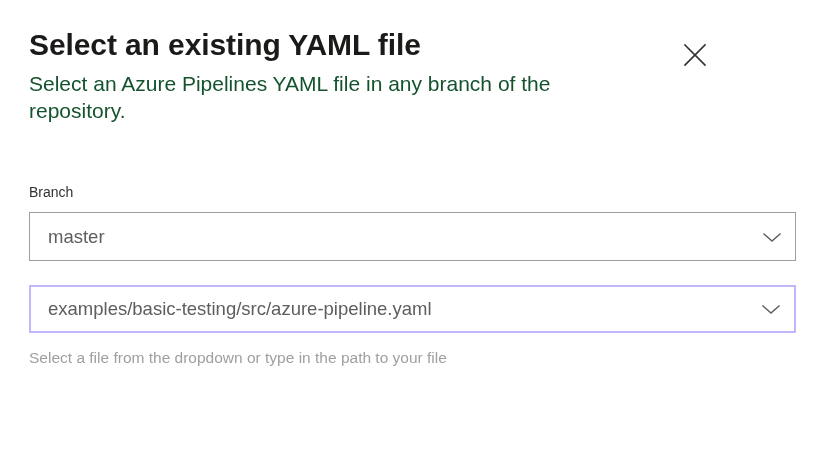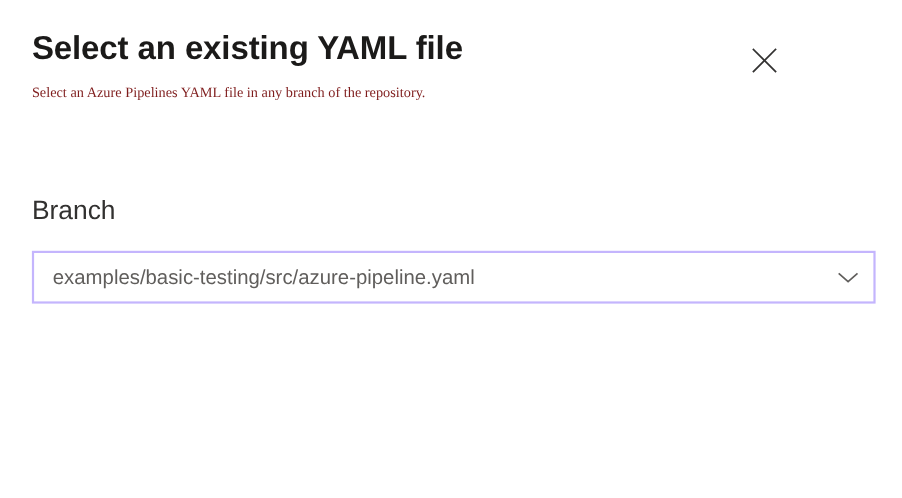--- a/index.html
+++ b/index.html
@@ -37,26 +37,25 @@
     line-height: 38px;
     font-weight: 600;
     color: #1b1a19;
     letter-spacing: -0.1px;
     margin: 0;
     white-space: nowrap;
   }
 
   .panel-subtitle {
     margin: 6px 0 0 0;
-    font-size: 13px;
+    font-size: 21px;
     line-height: 27px;
-    color: #7f1d1d;
+    color: #14532d;
     font-weight: 400;
     width: 612px;
-    font-family: Liberation Serif, serif;
   }
 
   
   .close-button {
     position: absolute;
     right: 21px;
     top: 31px;
     width: 48px;
     height: 48px;
     display: flex;
@@ -73,21 +72,21 @@
 
   
   .form-area {
     position: absolute;
     left: 29px;
     top: 180px;
     width: 767px;
   }
 
   .field-label {
-    font-size: 24px;
+    font-size: 14px;
     line-height: 24px;
     color: #323130;
     font-weight: 400;
     margin: 0 0 8px 0;
   }
 
   .combo {
     position: relative;
     box-sizing: border-box;
     width: 767px;
@@ -160,27 +159,36 @@
         <line x1="5" y1="5" x2="25" y2="25" stroke="#323130" stroke-width="1.6" stroke-linecap="square"></line>
         <line x1="25" y1="5" x2="5" y2="25" stroke="#323130" stroke-width="1.6" stroke-linecap="square"></line>
       </svg>
     </span>
   </button>
 
   <div class="form-area">
 
     <div class="field-block-branch">
       <div class="field-label">Branch</div>
+      <div class="combo">
+        <div class="combo-value" title="master">master</div>
+        <span class="combo-chevron">
+          <svg width="20" height="12" viewBox="0 0 20 12" aria-hidden="true">
+            <polyline points="2,3 10,10 18,3" fill="none" stroke="#605e5c" stroke-width="1.5" stroke-linecap="square"></polyline>
+          </svg>
+        </span>
+      </div>
     </div>
 
     <div class="field-block-path">
       <div class="combo focused">
         <div class="combo-value" title="examples/basic-testing/src/azure-pipeline.yaml">examples/basic-testing/src/azure-pipeline.yaml</div>
         <span class="combo-chevron">
           <svg width="20" height="12" viewBox="0 0 20 12" aria-hidden="true">
             <polyline points="2,3 10,10 18,3" fill="none" stroke="#605e5c" stroke-width="1.5" stroke-linecap="square"></polyline>
           </svg>
         </span>
       </div>
+      <p class="field-hint">Select a file from the dropdown or type in the path to your file</p>
     </div>
 
   </div>
 </div>
 
 </body></html>

